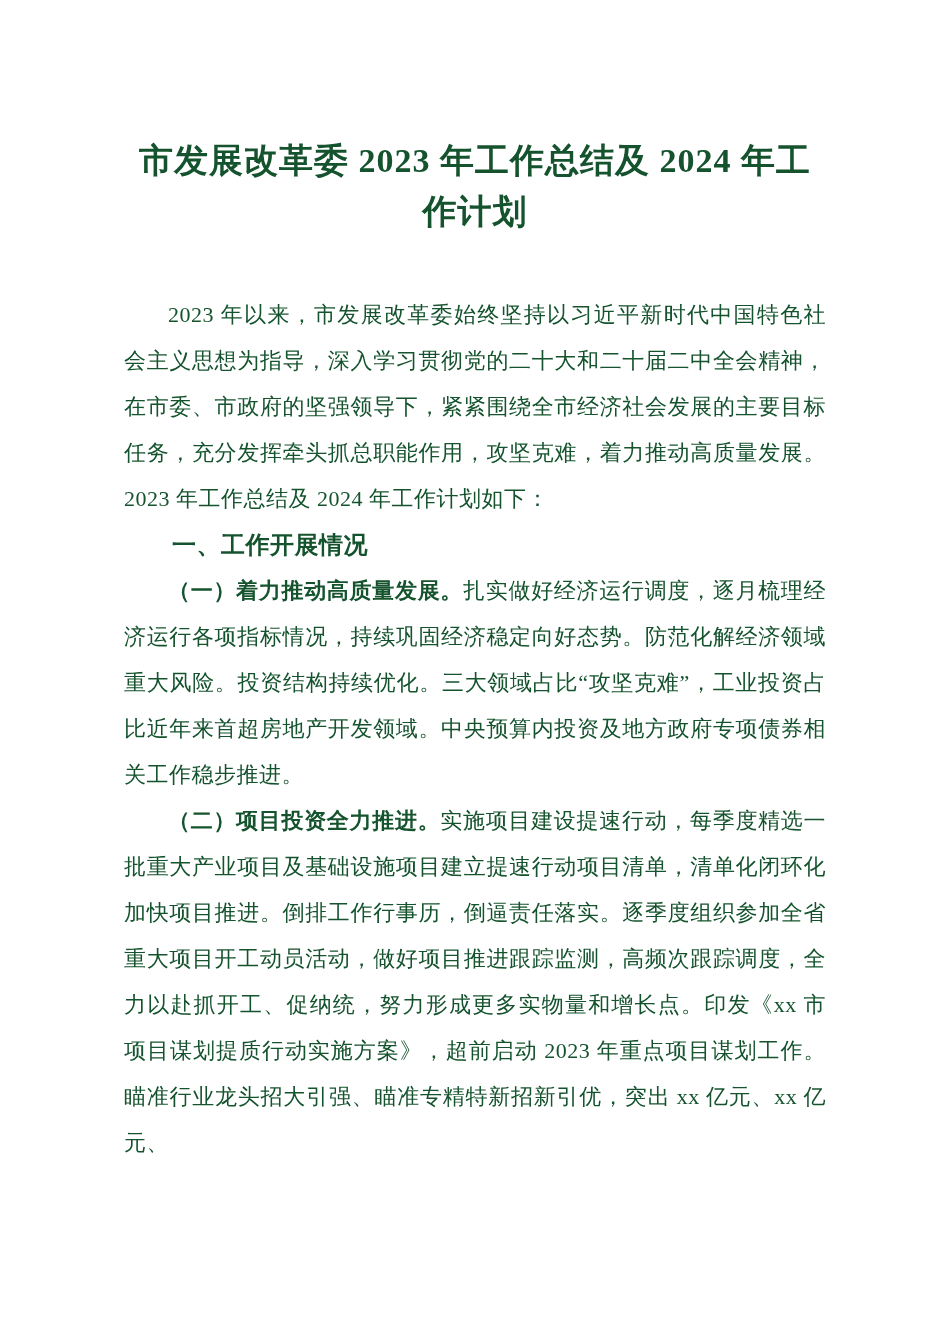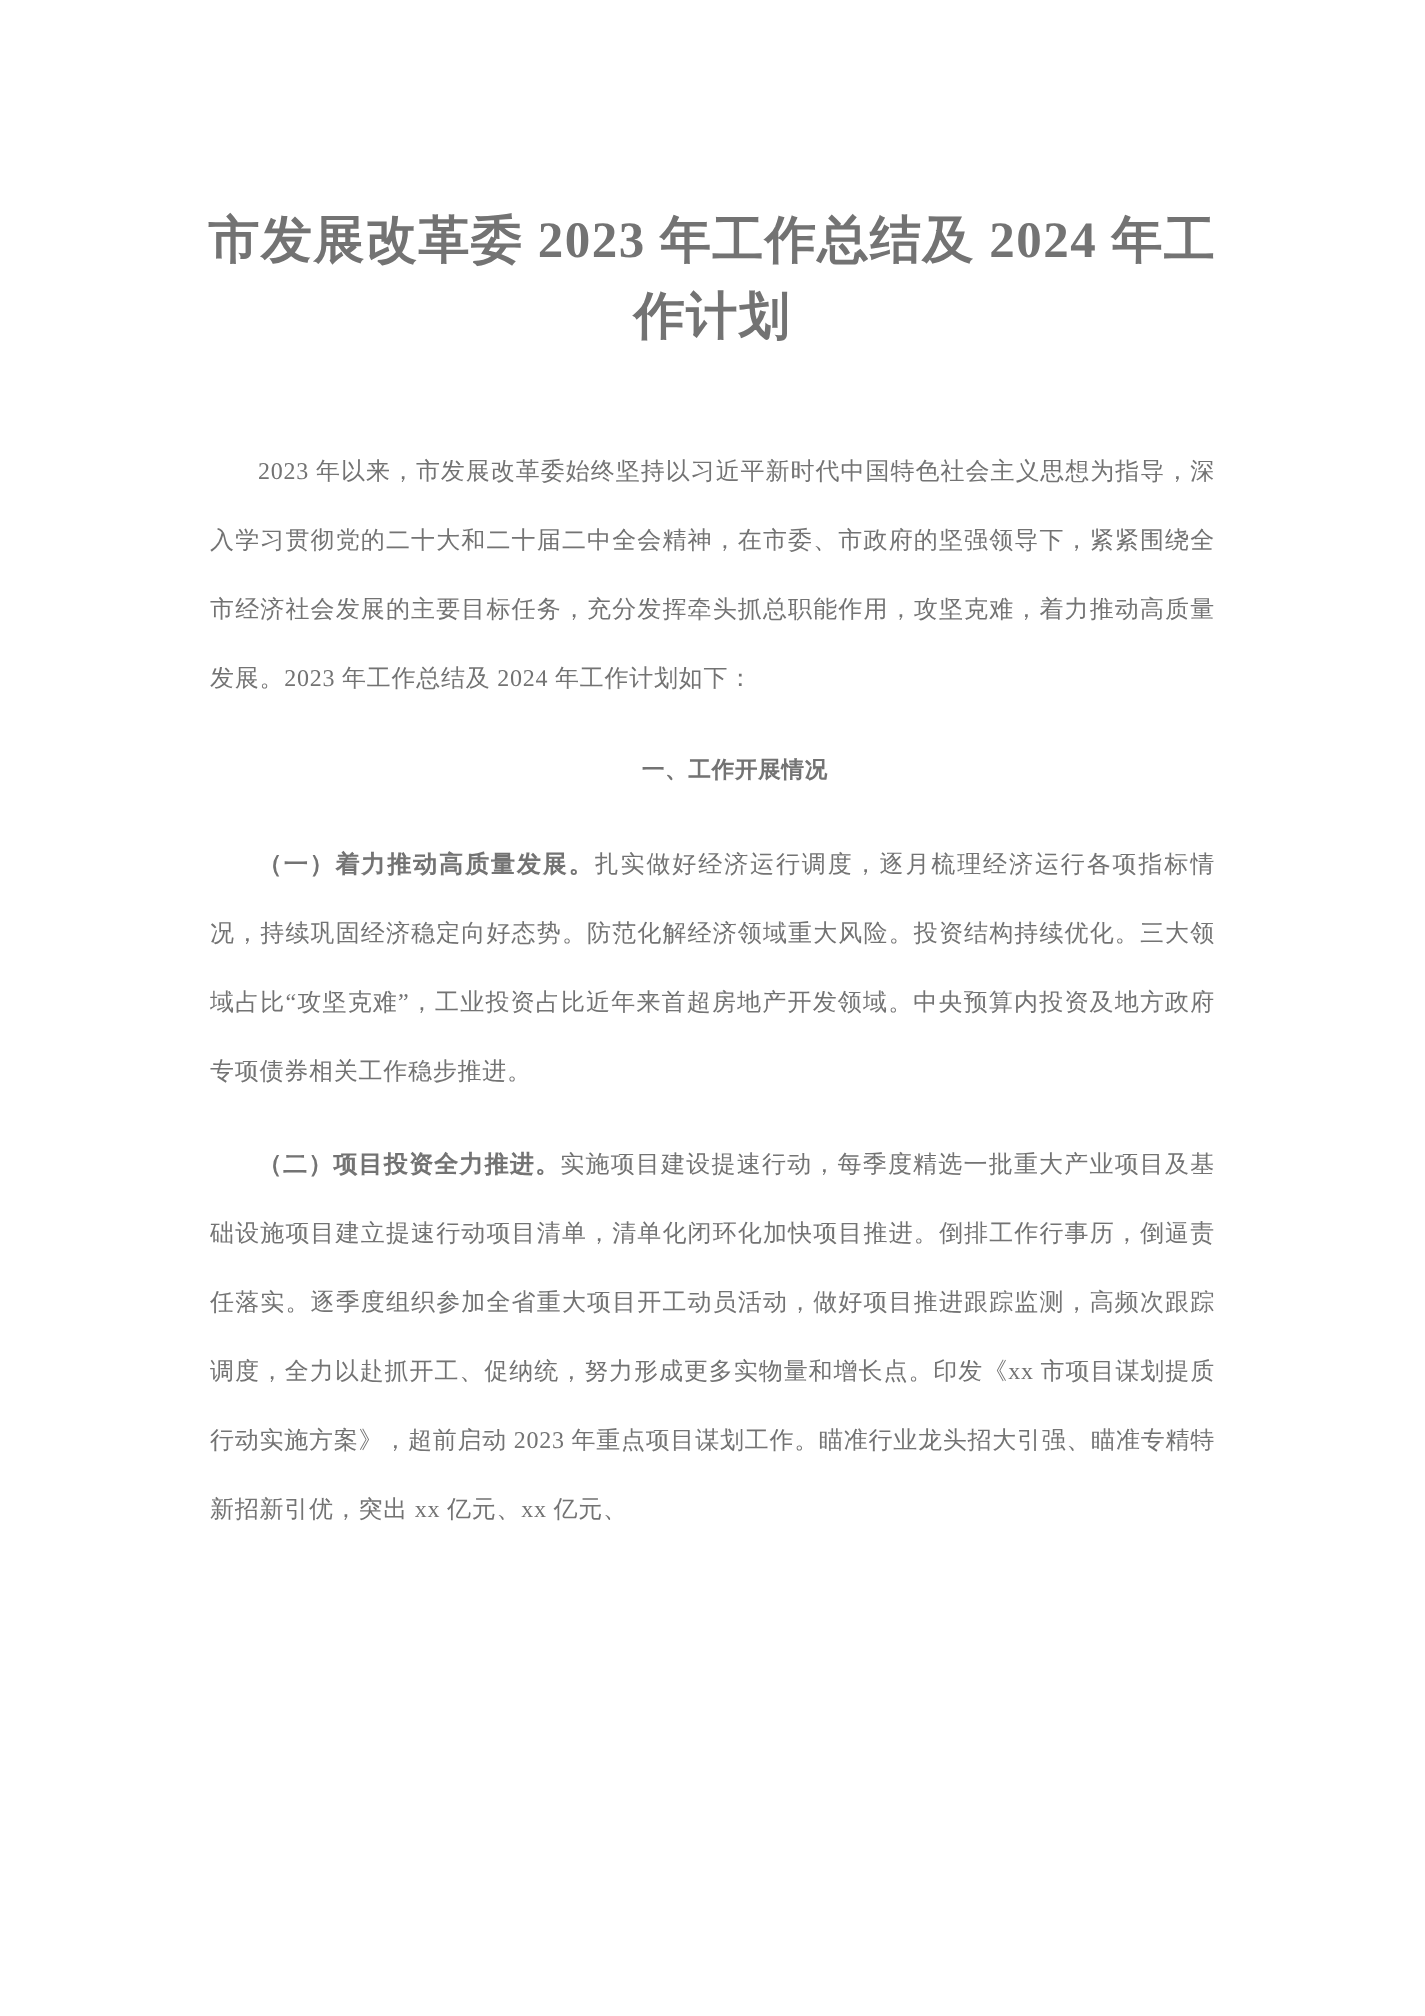--- a/index.html
+++ b/index.html
@@ -9,50 +9,49 @@
   }
   .page {
     position: relative;
     width: 942px;
     height: 1344px;
     box-sizing: border-box;
     margin: 0 auto;
     background: #ffffff;
     padding: 135px 120px 40px 120px;
     font-family: "Liberation Serif", "DejaVu Serif", serif;
-    color: #737373;
+    color: #14532d;
     overflow: hidden;
     border-radius: 21px;
   }
   .doc-title {
     margin: 0 0 55px 0;
     font-size: 34px;
     font-weight: bold;
     line-height: 1.5;
     text-align: center;
     font-family: "Liberation Serif", "DejaVu Serif", serif;
     letter-spacing: 1px;
   }
   .para {
-    margin: 16px;
-    font-size: 16px;
+    margin: 0;
+    font-size: 22px;
     line-height: 46px;
     text-align: justify;
     text-indent: 2em;
     letter-spacing: 0.5px;
   }
   .section-heading {
     margin: 0;
-    font-size: 15px;
+    font-size: 24px;
     line-height: 46px;
     text-indent: 2em;
     font-weight: bold;
-    font-family: Liberation Mono, monospace;
+    font-family: Liberation Sans, sans-serif;
     letter-spacing: 0.5px;
-    text-align: center;
   }
   .para-lead {
     font-weight: bold;
     font-family: "Liberation Sans", "DejaVu Sans", sans-serif;
   }
 </style>
 </head>
 <body>
 
 <div class="page">

